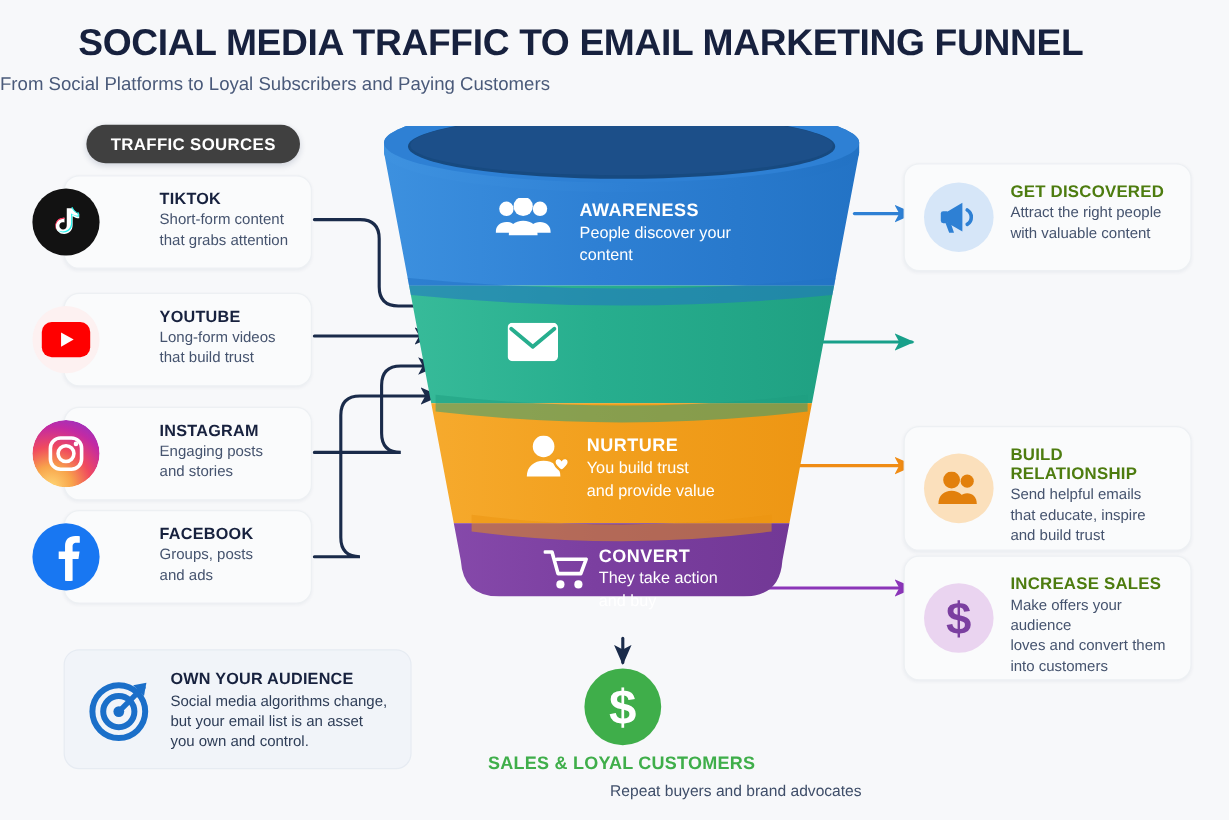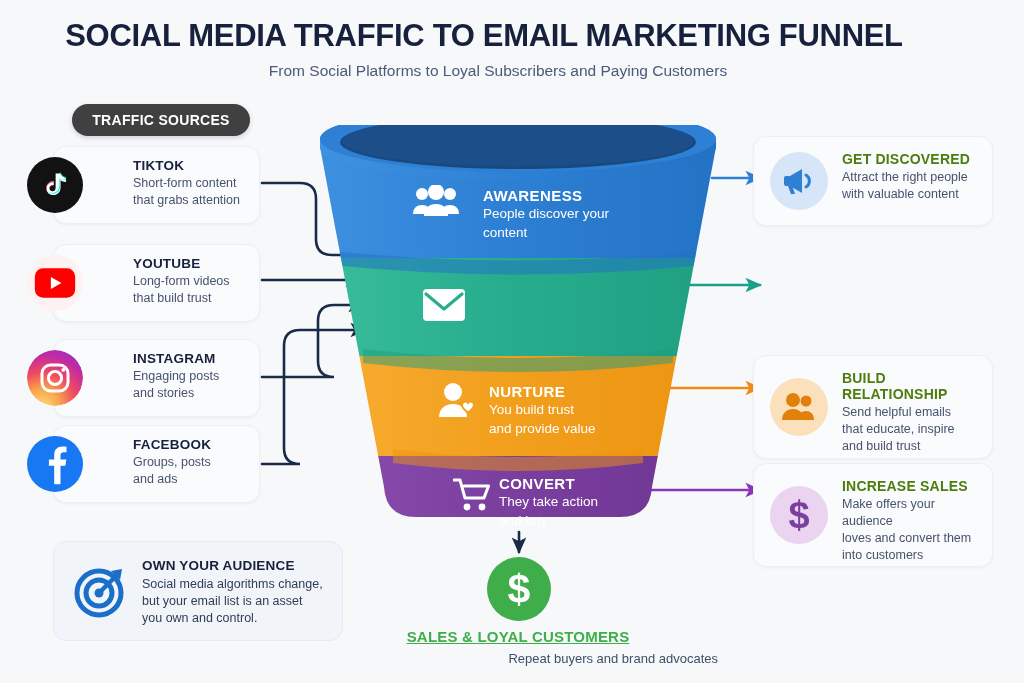--- a/index.html
+++ b/index.html
@@ -15,21 +15,21 @@
 
   
   .title {
     position:absolute; left:0; top:18px; width:968px;
     text-align:center;
     font-size:31px; font-weight:bold; letter-spacing:-0.3px;
     color:#17213E;
   }
   .subtitle {
     position:absolute; left:0; top:62px; width:996px;
-    text-align:center;
+    text-align:left;
     font-size:15.5px; color:#4A5A7A; font-weight:400;
   }
 
   
   .badge {
     position:absolute; left:72px; top:104px;
     width:178px; height:32px; border-radius:16px;
     background:#404040;
     color:#fff; font-size:14px; font-weight:bold;
     display:flex; align-items:center; justify-content:center;
@@ -57,35 +57,35 @@
   .own {
     position:absolute; left:53px; top:541px; width:290px; height:100px;
     background:#F1F4F9; border:1px solid #E6EBF2; border-radius:13px;
   }
   .own-ico { position:absolute; left:18px; top:50%; transform:translateY(-50%); width:58px; height:58px; }
   .own-txt { position:absolute; left:88px; top:16px; right:10px; }
   .own-title { font-size:13.5px; font-weight:bold; color:#17213E; letter-spacing:.2px; }
   .own-desc { font-size:12.5px; color:#2E3D57; line-height:17px; margin-top:3px; }
 
   
-  #funnel { position:absolute; left:303px; top:105px; width:430px; height:430px;margin-top:20px; }
+  #funnel { position:absolute; left:303px; top:105px; width:430px; height:430px; }
   .stage-txt { position:absolute; color:#fff; }
   .stage-name { font-size:15px; font-weight:bold; letter-spacing:.4px; }
   .stage-desc { font-size:13.5px; line-height:18.5px; margin-top:1px; font-weight:400; }
   .stage-ico { position:absolute; }
 
   
   .result-circle {
     position:absolute; left:487px; top:557px; width:64px; height:64px;
     border-radius:50%; background:#3FAE4A;
     display:flex; align-items:center; justify-content:center;
   }
   .result-title {
     position:absolute; left:318px; top:628px; width:400px; text-align:center;
-    font-size:15px; font-weight:bold; color:#3FAE4A; letter-spacing:.2px;text-decoration:underline;
+    font-size:15px; font-weight:bold; color:#3FAE4A; letter-spacing:.2px;
   }
   .result-sub {
     position:absolute; left:318px; top:651px; width:400px; text-align:right;
     font-size:13px; color:#3F4E69;
   }
 
   
   .out-card {
     position:absolute; left:753px; width:240px;
     background:#FAFBFC; border:1px solid #EDF0F3; border-radius:13px;

